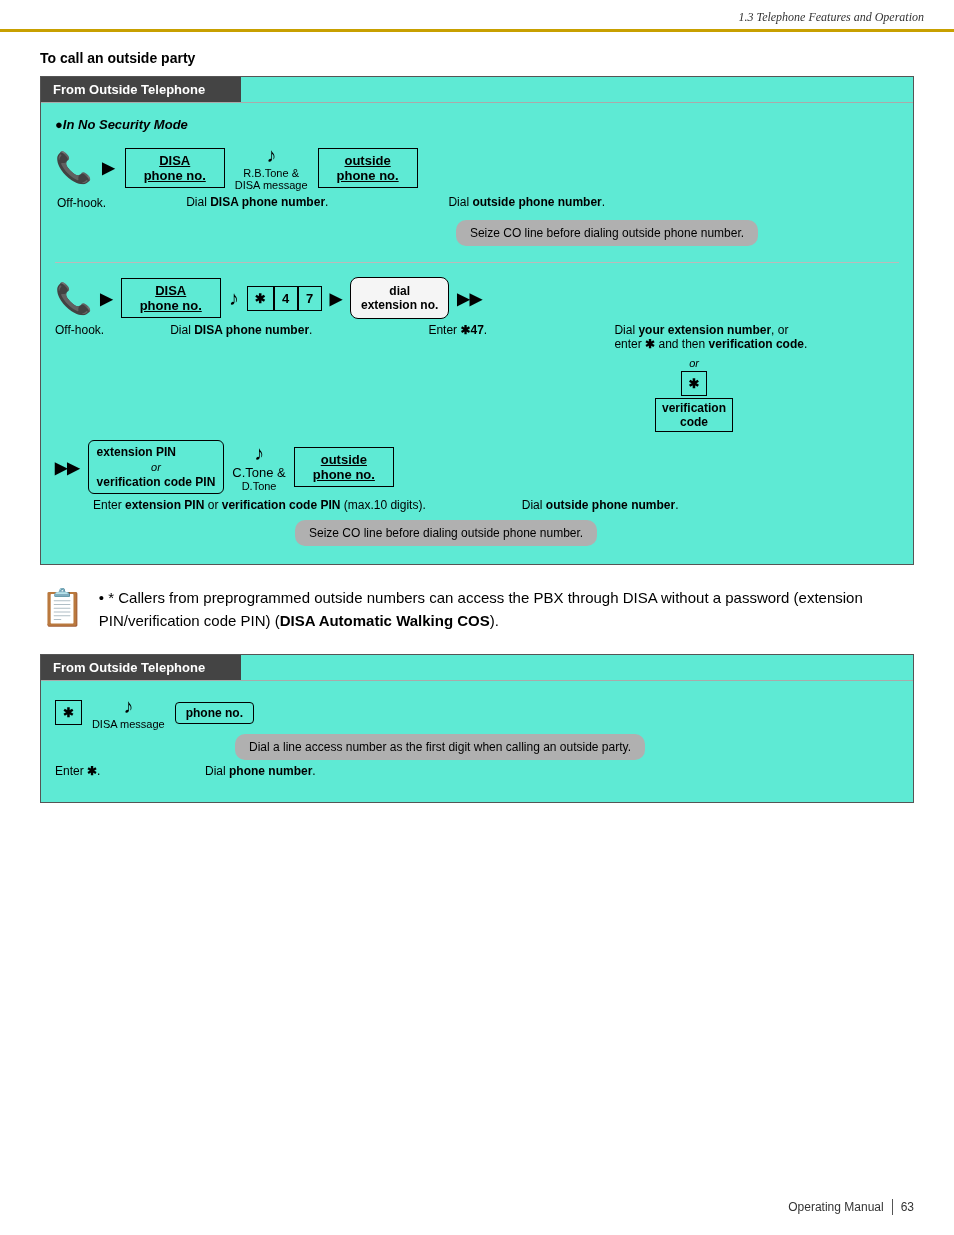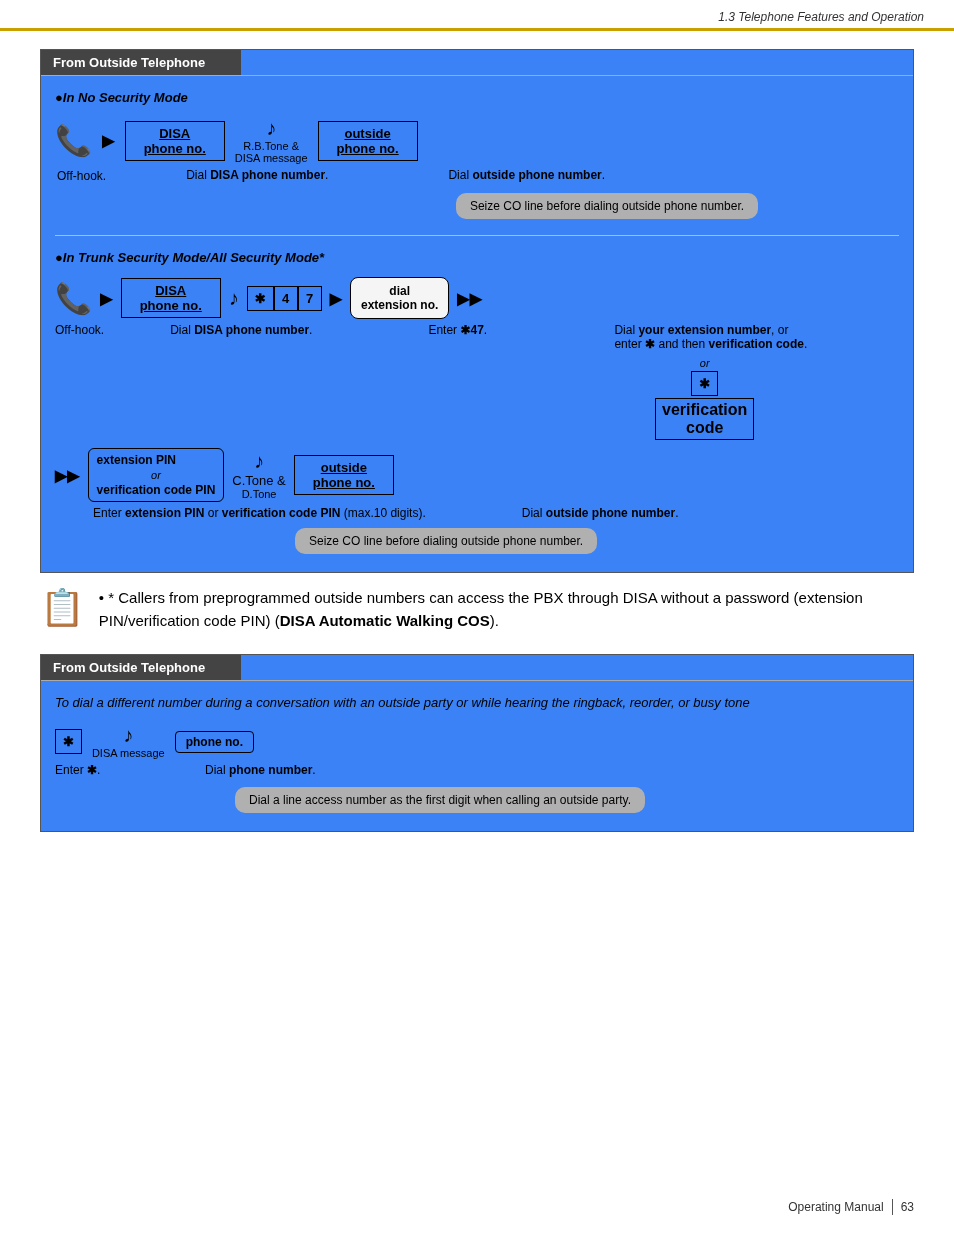--- a/index.html
+++ b/index.html
@@ -13,20 +13,21 @@
       position: relative;
     }
 
     
     .page-header {
       display: flex;
       justify-content: flex-end;
       padding: 10px 30px 4px 30px;
       border-bottom: 3px solid #c8a000;
       margin-bottom: 18px;
+      font-family: Liberation Serif, serif;
     }
     .page-header-title {
       font-size: 12px;
       color: #333;
       font-style: italic;
     }
 
     .page-content {
       padding: 0 40px 30px 40px;
     }
@@ -34,22 +35,22 @@
     
     .section-title {
       font-size: 14px;
       font-weight: bold;
       margin-bottom: 10px;
     }
 
     
     .diagram-box {
       border: 1.5px solid #555;
-      margin-bottom: 14px;
-      background: #3b82f6;
+      margin-bottom: 22px;
+      background: #5eead4;
     }
     .diagram-box-header {
       background: #444;
       color: #fff;
       font-weight: bold;
       font-size: 13px;
       padding: 5px 12px;
       display: inline-block;
       min-width: 200px;
     }
@@ -189,20 +190,21 @@
   </style>
 </head>
 <body>
 
 <div class="page-header">
   <span class="page-header-title">1.3 Telephone Features and Operation</span>
 </div>
 
 <div class="page-content">
 
+  <div class="section-title">To call an outside party</div>
 
   <div class="diagram-box">
     <div class="diagram-header-row">
       <div class="diagram-box-header">From Outside Telephone</div>
     </div>
 
     <div class="diagram-body">
 
       <div class="sub-heading">
         <span>●In No Security Mode</span>
@@ -252,23 +254,20 @@
       </div>
 
       <div style="display:flex; justify-content:center; margin-bottom:16px; padding-left:260px;">
         <div class="callout-up">
           <span>Seize CO line before dialing outside phone number.</span>
         </div>
       </div>
 
       <hr class="section-sep">
 
-      <div class="sub-heading">
-        <span>●In Trunk Security Mode/All Security Mode*</span>
-      </div>
 
       <div style="display:flex; align-items:center; gap:8px; margin-bottom:4px;">
         <div class="label-block">
           <span style="font-size:30px;">📞</span>
         </div>
         <span class="arrow">▶</span>
         <div class="label-block">
           <div class="key-box">
             <span>DISA</span><br>
             <span>phone no.</span>
@@ -311,21 +310,21 @@
         <span style="min-width:100px;"></span>
         <span style="font-size:12px; max-width:200px;">
           Dial <b>your extension number</b>, or enter <b>✱</b> and then <b>verification code</b>.
         </span>
       </div>
 
       <div style="margin-left:20px; display:flex; align-items:center; gap:6px; margin-bottom:6px; margin-left:600px;">
         <div style="display:flex; flex-direction:column; align-items:center; gap:2px;">
           <span style="font-size:11px; font-style:italic;">or</span>
           <div class="key-single">✱</div>
-          <div style="border:1.5px solid #000; padding:2px 6px; font-size:16px; font-weight:bold; text-align:center;">
+          <div style="border:1.5px solid #000; padding:2px 6px; font-size:12px; font-weight:bold; text-align:center;">
             <span>verification</span><br>
             <span>code</span>
           </div>
         </div>
       </div>
 
       <div style="display:flex; align-items:center; gap:8px; margin-bottom:4px; margin-top:8px;">
         <span class="double-arrow">▶▶</span>
 
         <div style="display:flex; flex-direction:column; gap:2px; border:1.5px solid #000; border-radius:6px; padding:4px 8px;">
@@ -374,48 +373,47 @@
     </div>
   </div>
 
 
   <div class="diagram-box">
     <div class="diagram-header-row">
       <div class="diagram-box-header">From Outside Telephone</div>
     </div>
     <div class="diagram-body">
 
-      <div style="font-style:italic; font-size:13px; margin-bottom:14px;">To dial a different number during a conversation with an outside party or while hearing the ringback, reorder, or busy tone</div>
 
       <div style="display:flex; align-items:center; gap:10px; margin-bottom:4px;">
 
         <div class="key-single">
           <span>✱</span>
         </div>
 
         <div class="label-block">
           <span style="font-size:20px;">♪</span>
           <span style="font-size:11px;">DISA message</span>
         </div>
 
         <div class="bordered-rounded">
           <span>phone no.</span>
+        </div>
+      </div>
+
+      <div style="display:flex; margin-bottom:4px; padding-left:180px;">
+        <div class="callout-up">
+          <span>Dial a line access number as the first digit when calling an outside party.</span>
         </div>
       </div>
 
       <div style="display:flex; align-items:flex-start; gap:10px; font-size:12px; margin-bottom:10px;">
         <span style="min-width:50px;">Enter <b>✱</b>.</span>
         <span style="min-width:80px;"></span>
         <span>Dial <b>phone number</b>.</span>
-      </div>
-
-      <div style="display:flex; margin-bottom:4px; padding-left:180px;">
-        <div class="callout-up">
-          <span>Dial a line access number as the first digit when calling an outside party.</span>
-        </div>
       </div>
 
     </div>
   </div>
 
 </div>
 
 <div class="page-footer">
   <span>Operating Manual</span>
   <span class="footer-divider"></span>

